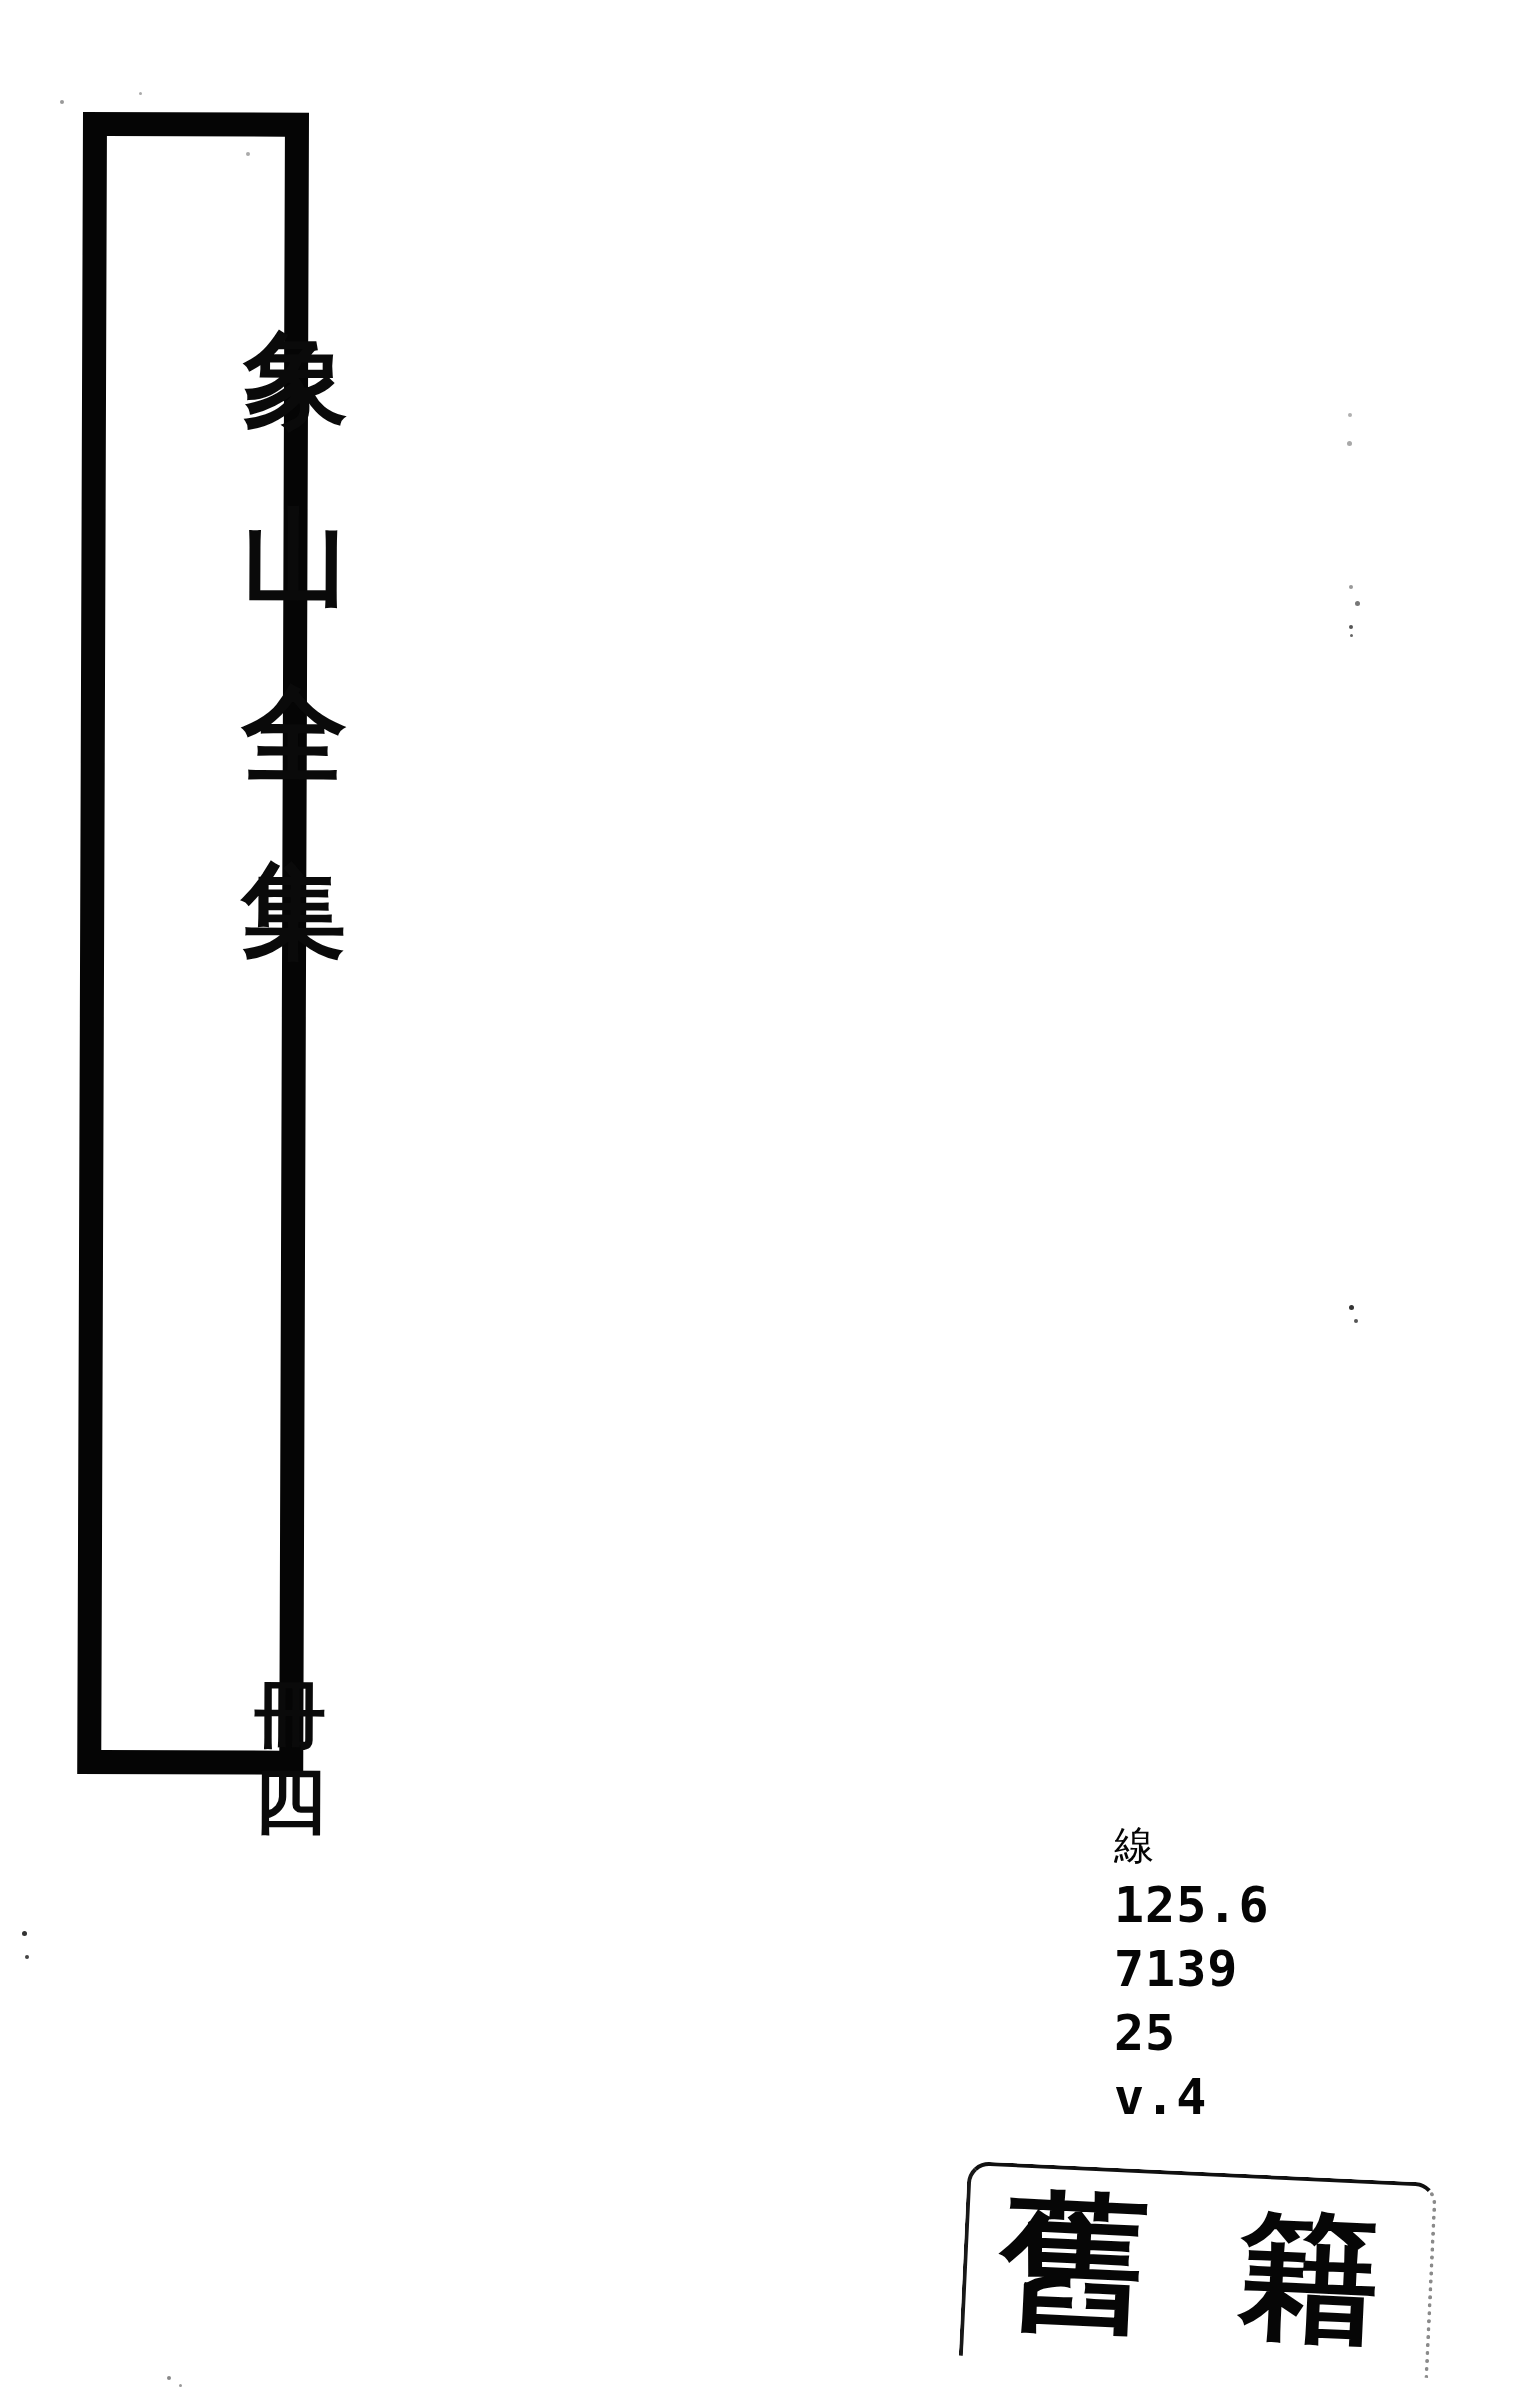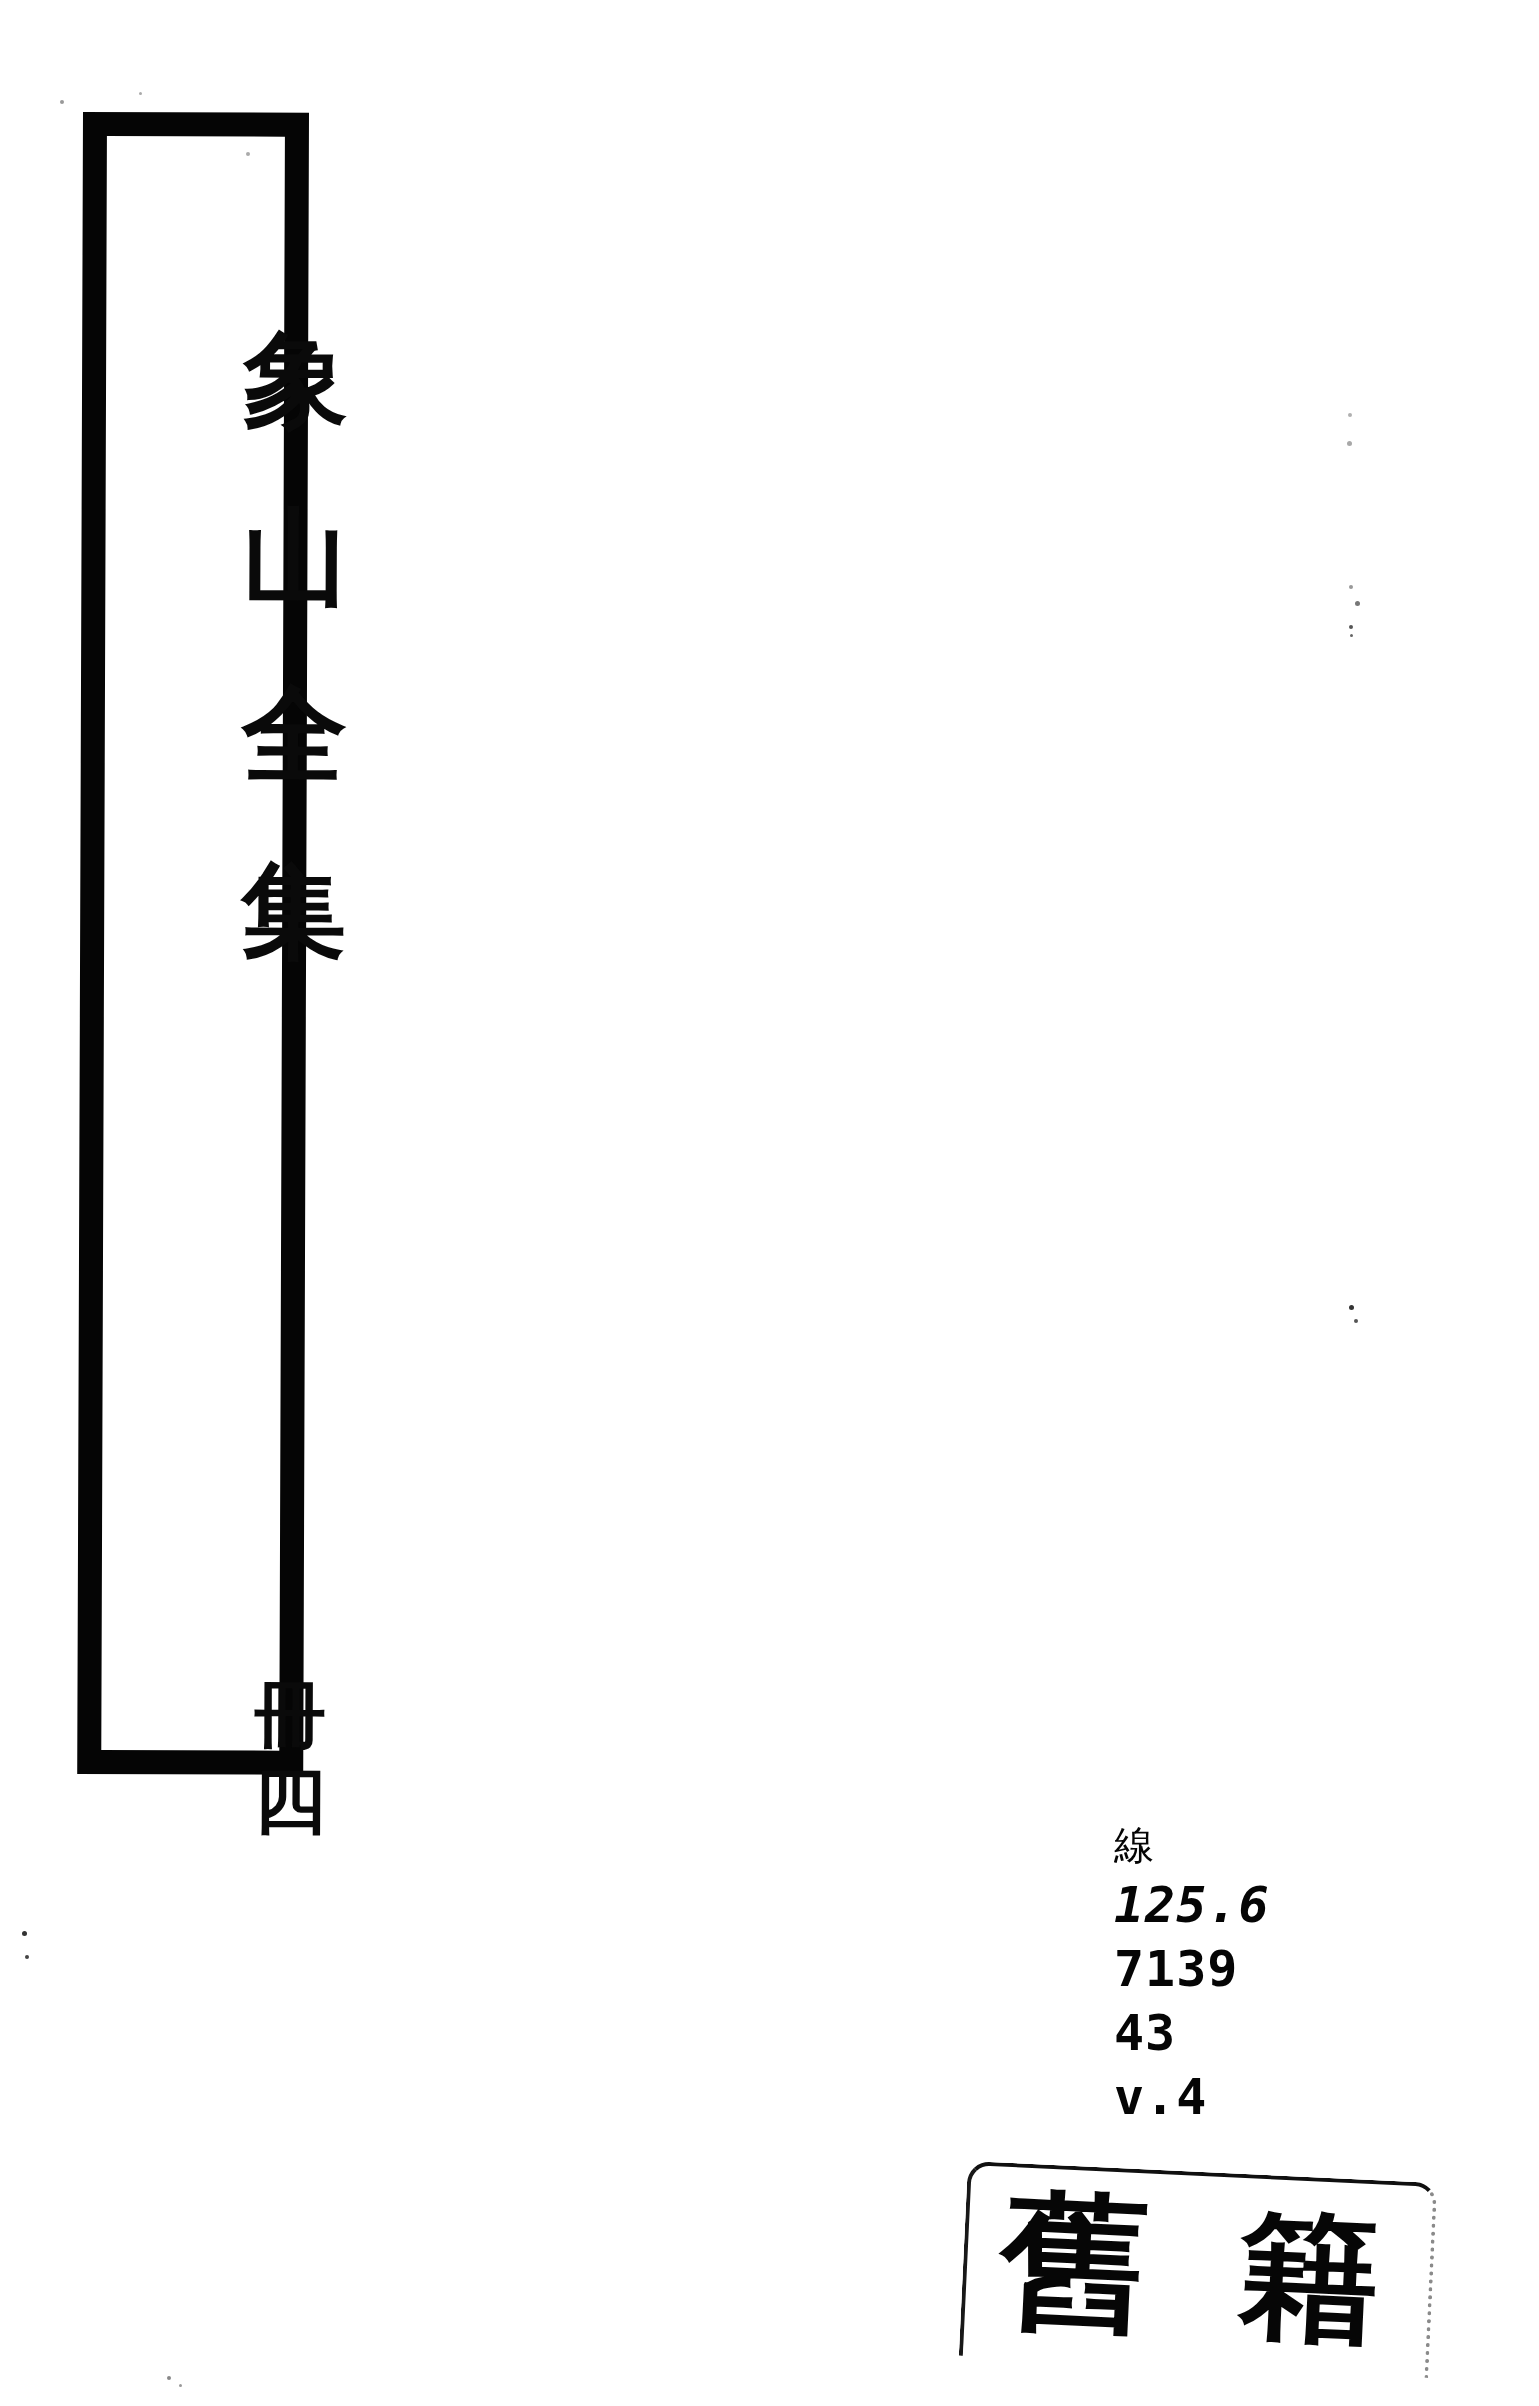--- a/index.html
+++ b/index.html
@@ -62,21 +62,21 @@
     line-height: 44px;
     font-weight: normal;
   }
   .cn-line {
     font-family: "DejaVu Sans Mono", "Liberation Mono", monospace;
     font-weight: bold;
     font-size: 50px;
     line-height: 64px;
     letter-spacing: 1px;
   }
-  .cn-line.first { margin-top: 6px; font-style: italic; }
+  .cn-line.first { margin-top: 6px; }
 
   
   .stamp {
     position: absolute;
     left: 968px;
     top: 2161px;
     width: 470px;
     height: 195px;
     border-top: 4px solid #101010;
     border-left: 4px solid #181818;
@@ -118,21 +118,21 @@
     <div class="vert-col volume-col">
       <span>冊</span>
       <span>四</span>
     </div>
   </div>
 
   <div class="call-number">
     <div class="cn-heading">線</div>
     <div class="cn-line first">125.6</div>
     <div class="cn-line">7139</div>
-    <div class="cn-line">43</div>
+    <div class="cn-line">25</div>
     <div class="cn-line">v.4</div>
   </div>
 
   <div class="stamp">
     <span class="stamp-char left">舊</span>
     <span class="stamp-char right">籍</span>
   </div>
 
   <div class="speck" style="left:60px;   top:100px;  width:4px; height:4px; background:#999;"></div>
   <div class="speck" style="left:139px;  top:92px;   width:3px; height:3px; background:#aaa;"></div>

